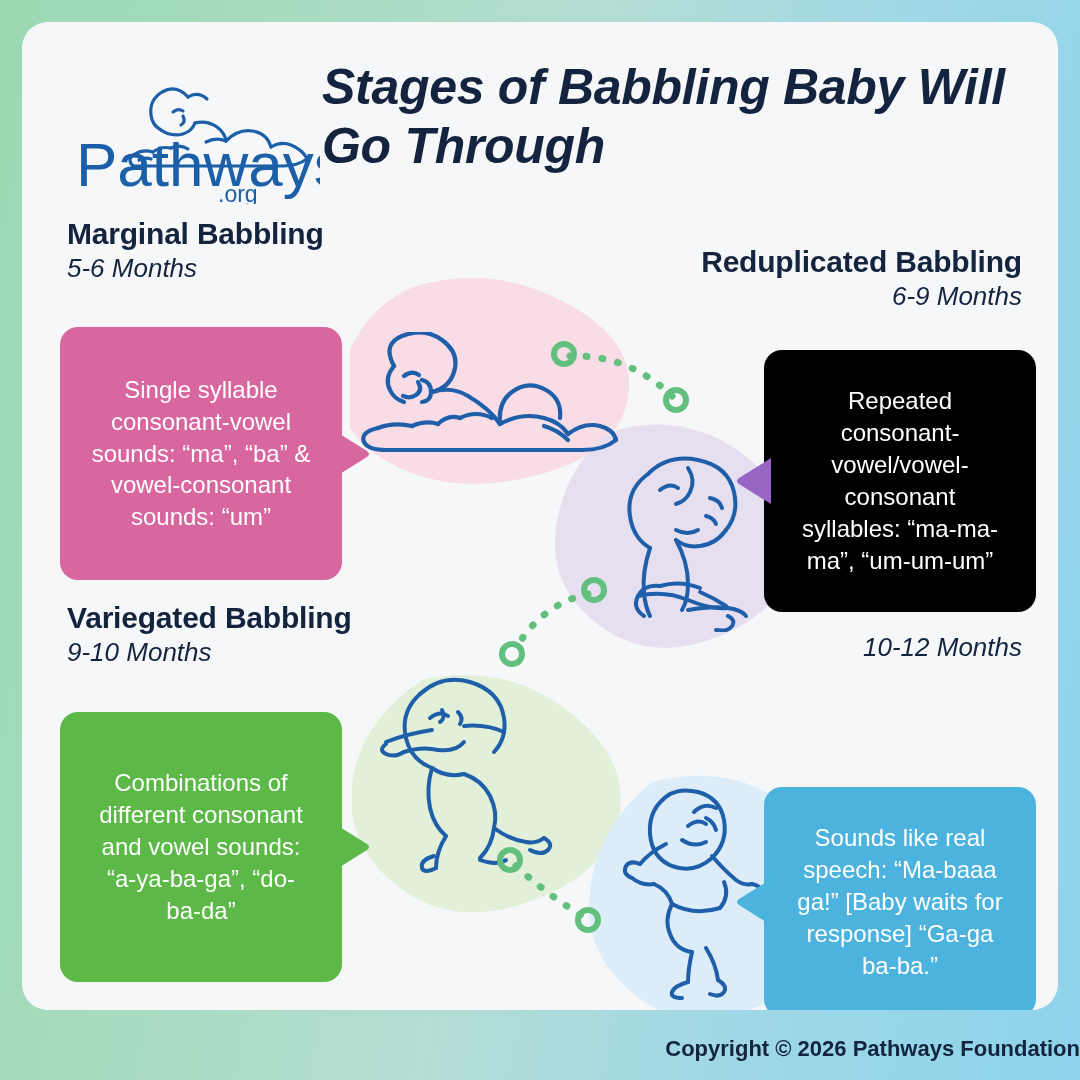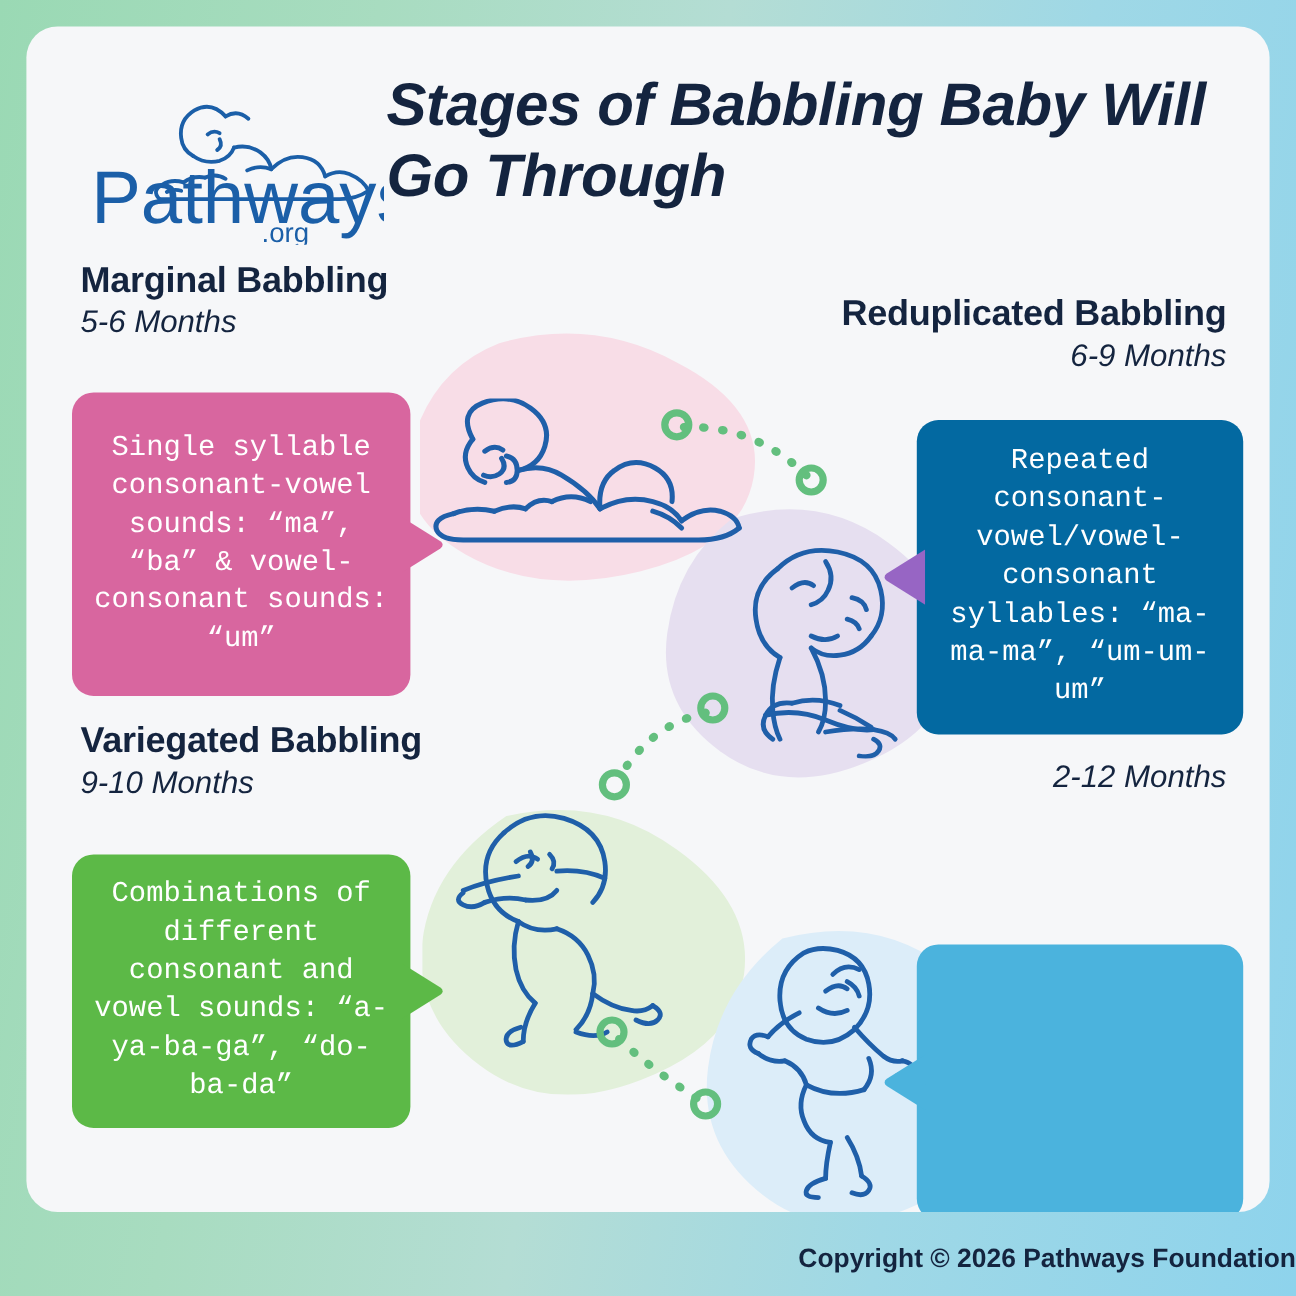--- a/index.html
+++ b/index.html
@@ -44,33 +44,32 @@
 
   
   .bubble {
     position: absolute;
     border-radius: 18px;
     color: #ffffff;
     font-size: 24px;
     line-height: 1.33;
     text-align: center;
     display: flex; align-items: center; justify-content: center;
-    padding: 14px 14px;
-    font-family: Liberation Mono, monospace;
+    padding: 14px 30px;
   }
   .bubble .tail {
     position: absolute;
     width: 34px; height: 58px;
   }
   .tail-right { right: -27px; }
   .tail-left  { left: -27px; }
 
   .b-pink   { left: 38px;  top: 305px; width: 282px; height: 253px; background: #d8669f; }
-  .b-purple { left: 742px; top: 328px; width: 272px; height: 262px; background: #0369a1; }
-  .b-green  { left: 38px;  top: 690px; width: 282px; height: 228px; background: #5cb947; }
+  .b-purple { left: 742px; top: 328px; width: 272px; height: 262px; background: #000000; }
+  .b-green  { left: 38px;  top: 690px; width: 282px; height: 270px; background: #5cb947; }
   .b-blue   { left: 742px; top: 765px; width: 272px; height: 230px; background: #4bb3dd; }
 
   
   .blob { position: absolute; }
   .figure { position: absolute; }
   .figure svg, .blob svg { display: block; width: 100%; height: 100%; }
 
   .connector { position: absolute; }
   .connector svg { display: block; width: 100%; height: 100%; }
 
@@ -269,23 +268,24 @@
     <div class="age">9-10 Months</div>
   </div>
   <div class="bubble b-green">
     <span>Combinations of different consonant and vowel sounds: “a-ya-ba-ga”, “do-ba-da”</span>
     <svg class="tail tail-right" viewBox="0 0 34 58">
       <path d="M0 6 L0 52 L32 32 Q36 29 32 26 Z" fill="#5cb947"></path>
     </svg>
   </div>
 
   <div class="stage-head h-conversational">
-    <div class="age">2-12 Months</div>
+    <div class="age">10-12 Months</div>
   </div>
   <div class="bubble b-blue">
+    <span>Sounds like real speech: “Ma-baaa ga!” [Baby waits for response] “Ga-ga ba-ba.”</span>
     <svg class="tail tail-left" viewBox="0 0 34 58">
       <path d="M34 6 L34 52 L2 32 Q-2 29 2 26 Z" fill="#4bb3dd"></path>
     </svg>
   </div>
 
 </div>
 
 <div class="footer">Copyright © 2026 Pathways Foundation</div>
 
 </body></html>

